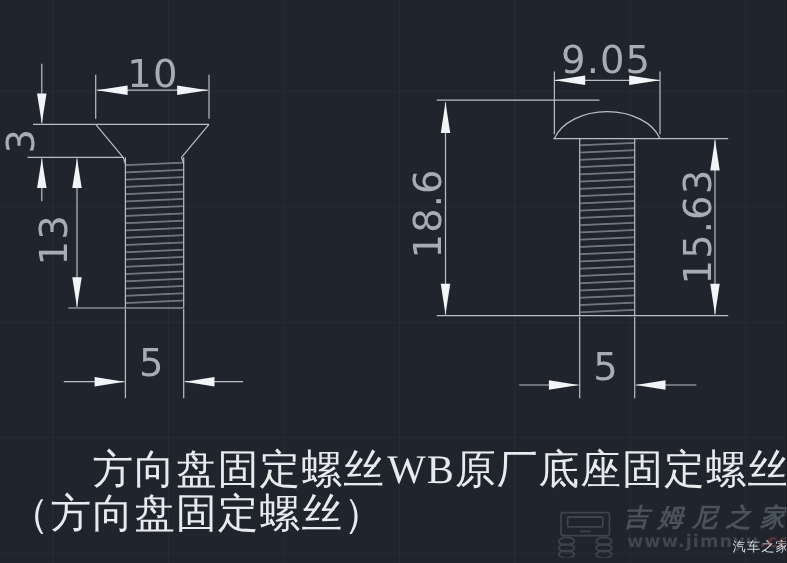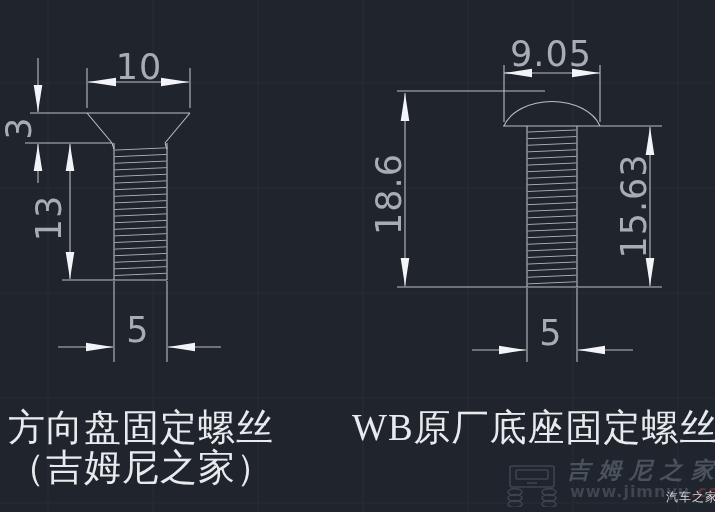--- a/index.html
+++ b/index.html
@@ -146,21 +146,21 @@
 
       <text class="dimtext" x="551" y="66" text-anchor="middle">9.05</text>
       <text class="dimtext" transform="translate(401 194) rotate(-90)" text-anchor="middle">18.6</text>
       <text class="dimtext" transform="translate(646 206) rotate(-90)" text-anchor="middle">15.63</text>
       <text class="dimtext" x="551" y="345" text-anchor="middle">5</text>
     </g>
   </svg>
 
   <div class="caption caption-left">
     <div>方向盘固定螺丝</div>
-    <div>（吉姆尼之家）</div>
+    <div>（方向盘固定螺丝）</div>
   </div>
   <div class="caption caption-right">WB原厂底座固定螺丝</div>
 
   <div>
     <svg class="wm-jeep" width="58" height="48" viewBox="0 0 58 48" fill="none" stroke="#3c444e" stroke-width="1.6">
       <rect x="7" y="7" width="44" height="21" rx="2"></rect>
       <rect x="13" y="11" width="32" height="9" rx="1"></rect>
       <line x1="24" y1="24" x2="34" y2="24"></line>
       <ellipse cx="12" cy="33" rx="7" ry="3.4"></ellipse>
       <ellipse cx="12" cy="39" rx="7" ry="3.4"></ellipse>

